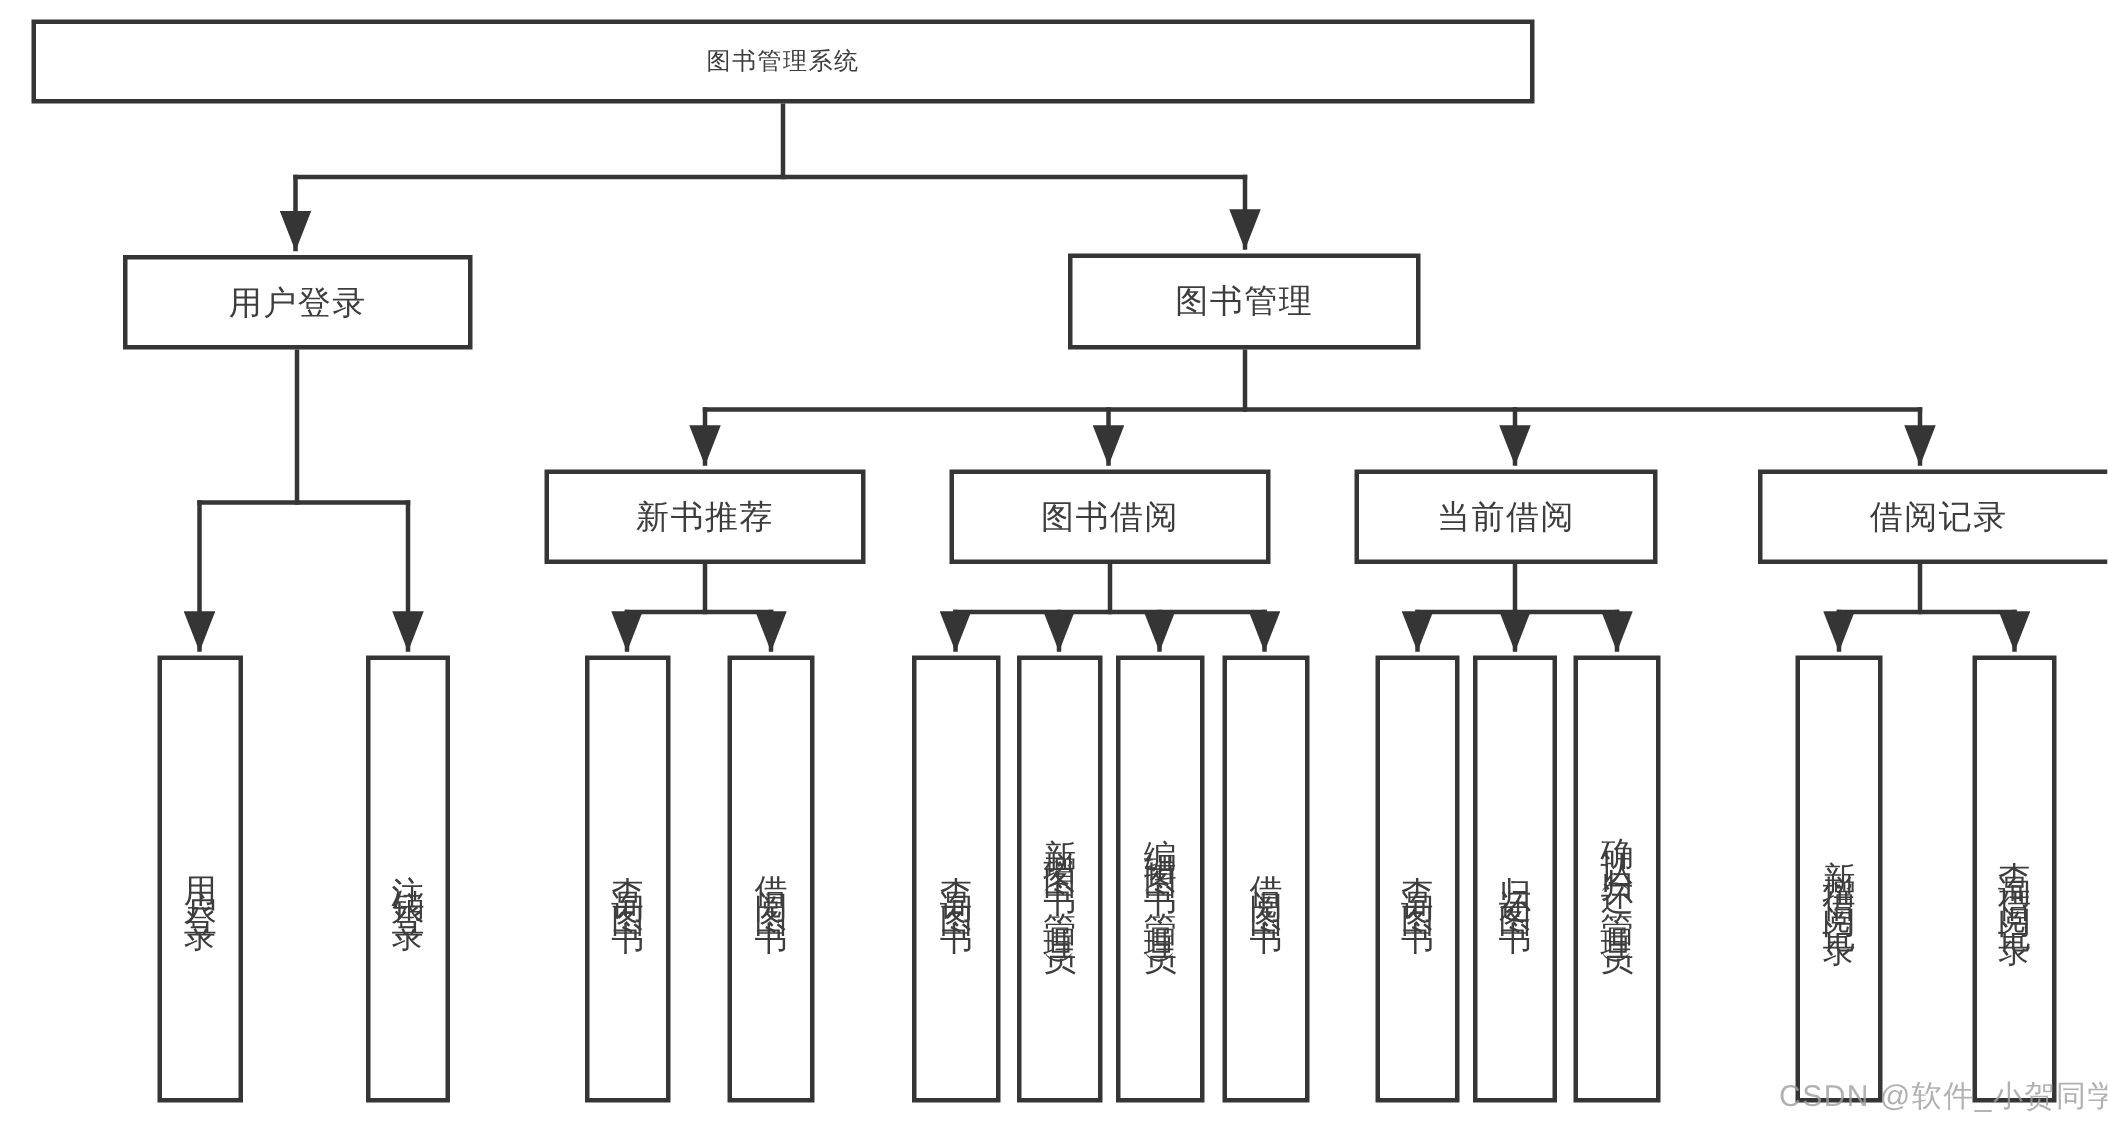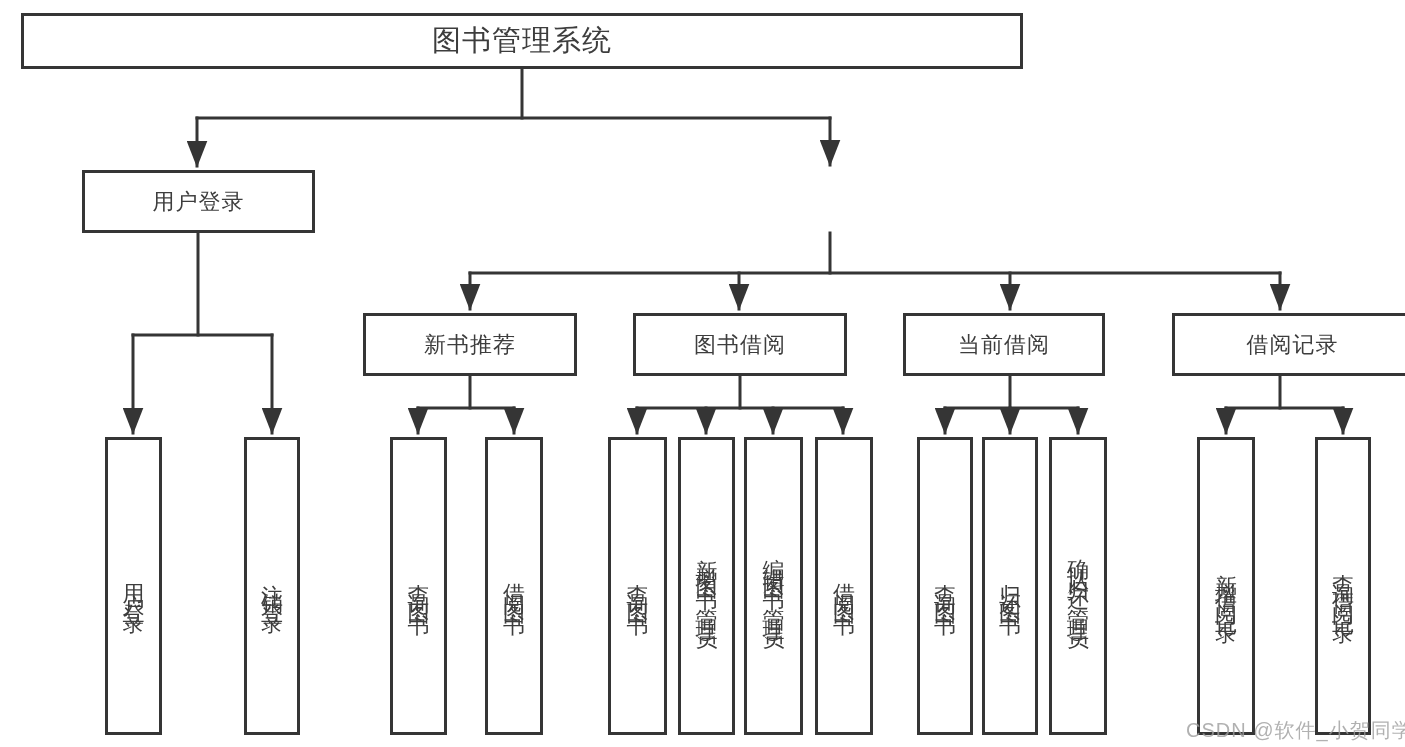--- a/index.html
+++ b/index.html
@@ -31,21 +31,21 @@
     justify-content: center;
     color: #3d3d3d;
     z-index: 2;
   }
   .node.h {
     font-size: 22px;
     letter-spacing: 1px;
     white-space: nowrap;
   }
   .node.root {
-    font-size: 29px;
+    font-size: 16px;
   }
   .node.v {
     writing-mode: vertical-rl;
     text-orientation: mixed;
     font-size: 22px;
     letter-spacing: 10px;
     line-height: 1;
   }
   .watermark {
     position: absolute;
@@ -110,20 +110,21 @@
       <line x1="1280" y1="376" x2="1280" y2="408"></line>
       <line x1="1226" y1="408" x2="1343" y2="408"></line>
       <line x1="1226" y1="408" x2="1226" y2="433" marker-end="url(#arrow)"></line>
       <line x1="1343" y1="408" x2="1343" y2="433" marker-end="url(#arrow)"></line>
     </g>
   </svg>
 
   <div class="node h root" style="left:21px; top:13px; width:1002px; height:56px;">图书管理系统</div>
 
   <div class="node h" style="left:82px; top:170px; width:233px; height:63px;">用户登录</div>
+  <div class="node h" style="left:712px; top:169px; width:235px; height:64px;">图书管理</div>
 
   <div class="node h" style="left:363px; top:313px; width:214px; height:63px;font-family:Liberation Serif, serif;">新书推荐</div>
   <div class="node h" style="left:633px; top:313px; width:214px; height:63px;text-align:right;">图书借阅</div>
   <div class="node h" style="left:903px; top:313px; width:202px; height:63px;">当前借阅</div>
   <div class="node h" style="left:1172px; top:313px; width:241px; height:63px;">借阅记录</div>
 
   <div class="node v" style="left:105px; top:437px; width:57px; height:298px;">用户登录</div>
   <div class="node v" style="left:244px; top:437px; width:56px; height:298px;">注销登录</div>
 
   <div class="node v" style="left:390px; top:437px; width:57px; height:298px;">查询图书</div>

